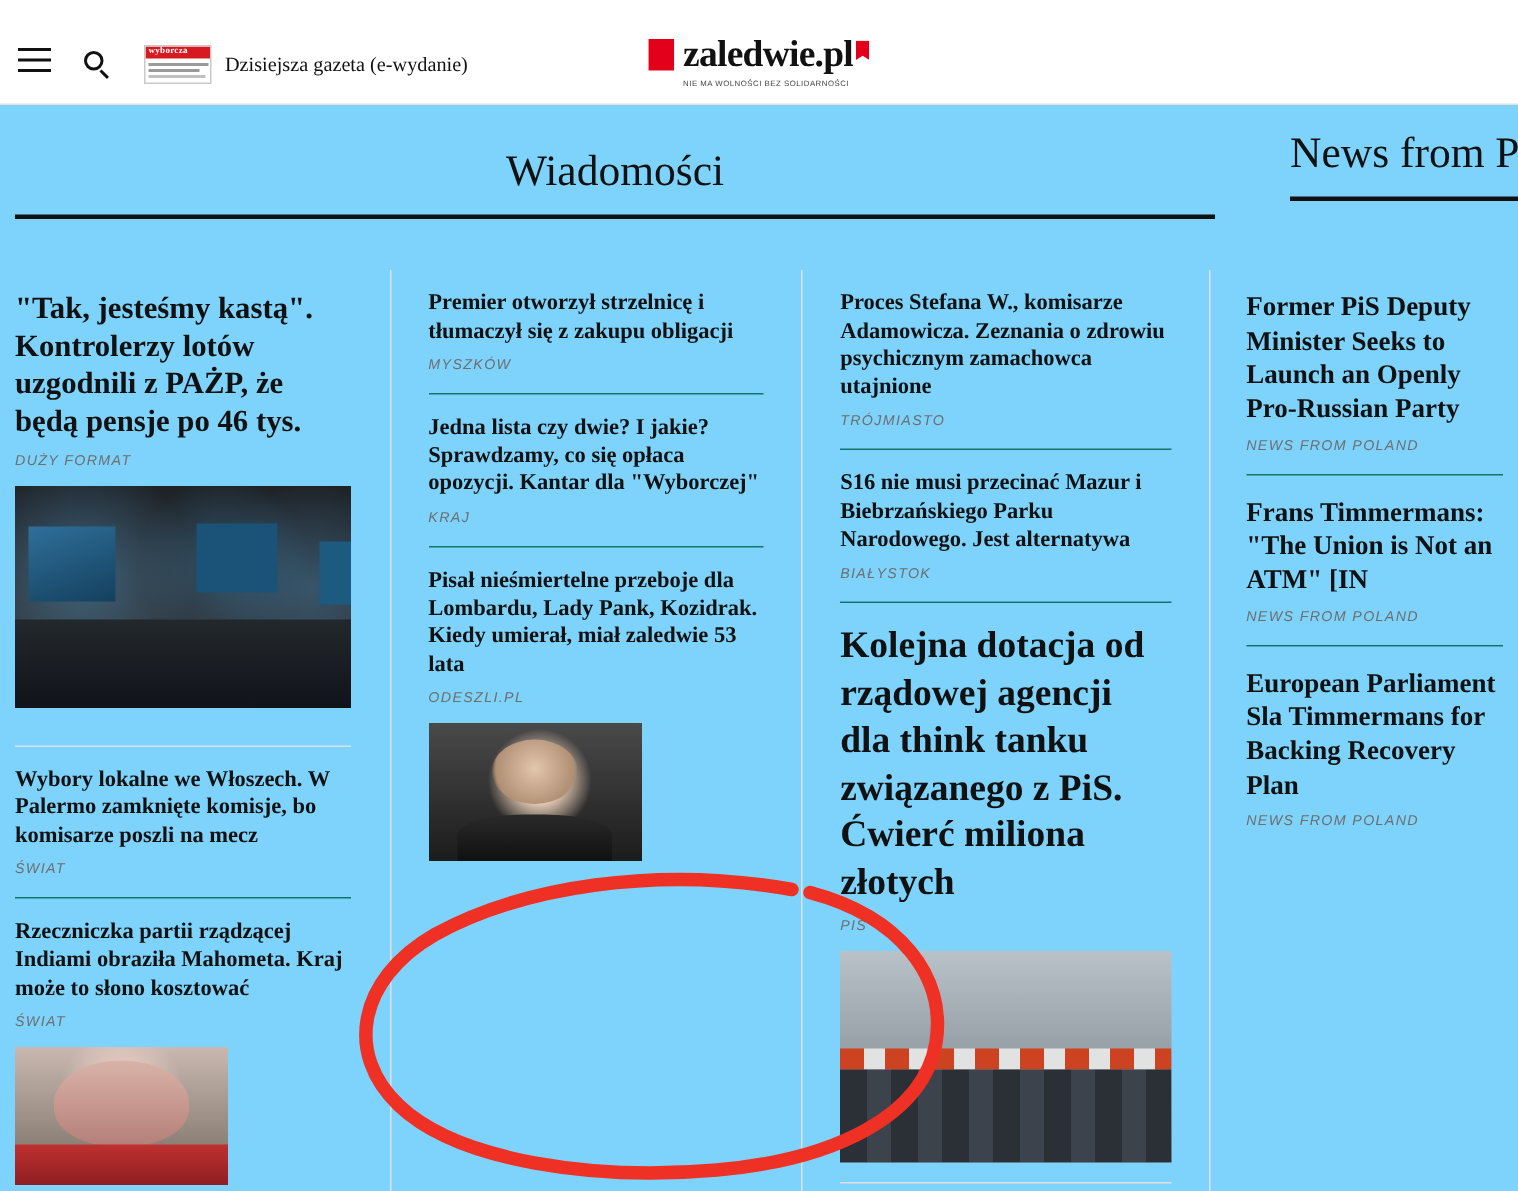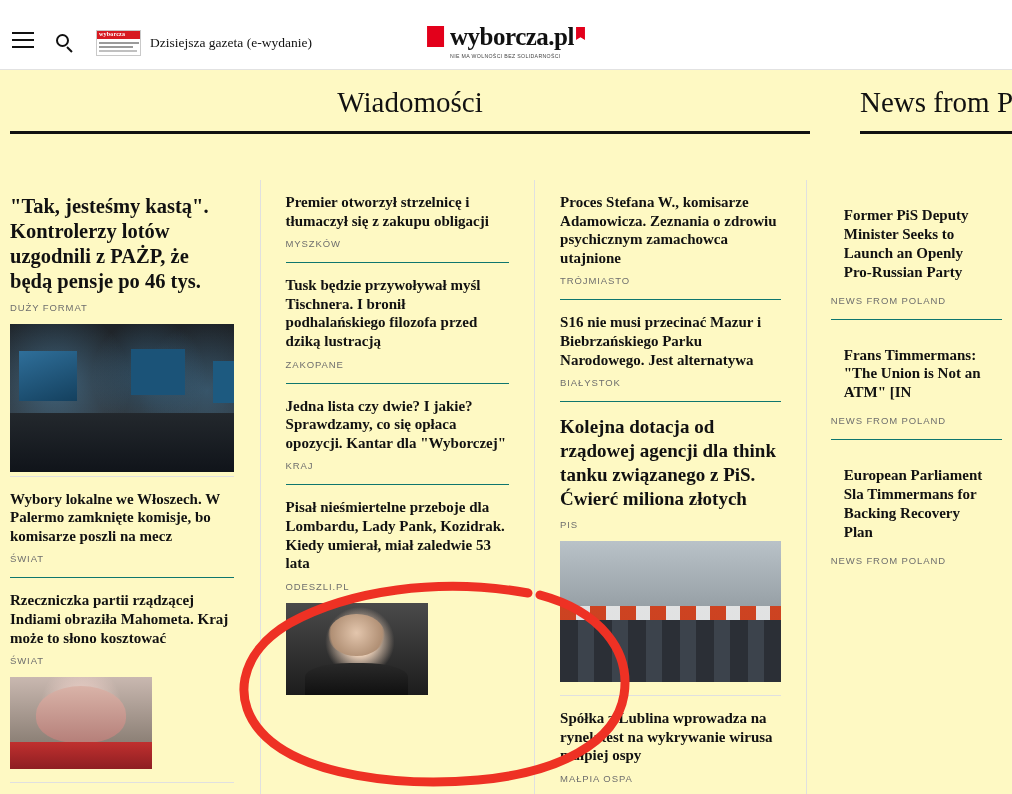--- a/index.html
+++ b/index.html
@@ -7,21 +7,21 @@
     margin: 0; padding: 0;
     width: 1012px; height: 794px;
     overflow: hidden;
     background: #ffffff;
     font-family: "Liberation Sans", sans-serif;
   }
   .page {
     position: relative;
     width: 1012px; height: 794px;
     overflow: hidden;
-    background: #fef9c3;
+    background: #7dd3fc;
   }
 
   
   .header {
     position: relative;
     height: 70px;
     border-bottom: 1px solid #e2e2e2;
     background: #fff;
   }
   .hamburger {
@@ -142,27 +142,28 @@
     cursor: pointer;
   }
   h3.art {
     font-family: "Liberation Serif", serif;
     font-size: 15px; line-height: 1.24;
     font-weight: bold; color: #111;
     margin: 0;
     cursor: pointer;
   }
   h3.art.big {
-    font-size: 19px; line-height: 1.26;
+    font-size: 25px; line-height: 1.26;
   }
   .kicker {
     font-family: "Liberation Sans", sans-serif;
     font-size: 9.5px; letter-spacing: .9px;
     color: #6e6e6e; text-transform: uppercase;
     margin-top: 8px;
+    font-style: italic;
   }
   .item {
     padding: 13px 0 13px 0;
     border-bottom: 1px solid #0f766e;
   }
   .item:first-child { padding-top: 13px; }
 
   .thumb {
     width: 100%; height: 0; padding-bottom: 66%;
     margin-top: 11px;
@@ -256,22 +257,22 @@
   .photo-ceremony::after {
     content:""; position:absolute; left:0; bottom:0;
     width:100%; height:44%;
     background: repeating-linear-gradient(90deg,
       #2b2f36 0 18px, #3c434c 18px 34px);
   }
 
   
   .col-4 h3 {
     font-family: "Liberation Serif", serif;
-    font-size: 15px; line-height: 1.26; font-weight: bold; color: #111;
-    margin: 13px;
+    font-size: 18px; line-height: 1.26; font-weight: bold; color: #111;
+    margin: 0;
   }
 
   
   .annotation {
     position: absolute;
     left: 228px; top: 575px;
     width: 420px; height: 225px;
     pointer-events: none;
     z-index: 50;
   }
@@ -297,49 +298,49 @@
         <div class="band-txt">wyborcza</div>
         <div class="l1"></div>
           <div class="l2"></div>
           <div class="l3"></div>
       </div>
       <div class="epaper-label">Dzisiejsza gazeta (e-wydanie)</div>
     </div>
     <div class="logo">
       <div class="logo-mark"></div>
       <div>
-        <div class="logo-text">wyborcza.pl</div>
+        <div class="logo-text">zaledwie.pl</div>
         <div class="logo-sub">NIE MA WOLNOŚCI BEZ SOLIDARNOŚCI</div>
       </div>
       <div class="logo-flag"></div>
     </div>
   </div>
 
   <div style="position:relative;">
-    <div style="position:absolute; left:10px; top:0; width:800px;">
+    <div style="position:absolute; left:10px; top:12px; width:800px;">
       <div class="section-title">Wiadomości</div>
       <div class="title-rule" style="margin-top:12px;"></div>
     </div>
     <div style="position:absolute; left:860px; top:0; width:160px;">
       <div class="section-title" style="text-align:left; white-space:nowrap;">News from P</div>
       <div class="title-rule" style="margin-top:12px;"></div>
     </div>
     <div style="height:110px;"></div>
   </div>
 
   <div class="content">
 
     <div class="col col-1">
       <div>
         <h2 class="lead">"Tak, jesteśmy kastą". Kontrolerzy lotów uzgodnili z PAŻP, że będą pensje po 46 tys.</h2>
         <div class="kicker">DUŻY FORMAT</div>
         <div class="thumb photo-newsroom"></div>
       </div>
 
-      <div class="item" style="border-top:1px solid #e0e0e0; margin-top:4px;">
+      <div class="item" style="border-top:1px solid #e0e0e0; margin-top:25px;">
         <h3 class="art">Wybory lokalne we Włoszech. W Palermo zamknięte komisje, bo komisarze poszli na mecz</h3>
         <div class="kicker">ŚWIAT</div>
       </div>
 
       <div class="item" style="border-bottom:none;">
         <h3 class="art">Rzeczniczka partii rządzącej Indiami obraziła Mahometa. Kraj może to słono kosztować</h3>
         <div class="kicker">ŚWIAT</div>
         <div class="thumb photo-parade" style="width:142px; padding-bottom:92px;"></div>
       </div>
 
@@ -351,24 +352,20 @@
 
     <div class="col col-2">
       <div class="col-sep" style="left:-26px;"></div>
 
       <div class="item">
         <h3 class="art">Premier otworzył strzelnicę i tłumaczył się z zakupu obligacji</h3>
         <div class="kicker">MYSZKÓW</div>
       </div>
 
 
-      <div class="item">
-        <h3 class="art">Tusk będzie przywoływał myśl Tischnera. I bronił podhalańskiego filozofa przed dziką lustracją</h3>
-        <div class="kicker">ZAKOPANE</div>
-      </div>
 
       <div class="item">
         <h3 class="art">Jedna lista czy dwie? I jakie? Sprawdzamy, co się opłaca opozycji. Kantar dla "Wyborczej"</h3>
         <div class="kicker">KRAJ</div>
       </div>
 
       <div class="item" style="border-bottom:none;">
         <h3 class="art">Pisał nieśmiertelne przeboje dla Lombardu, Lady Pank, Kozidrak. Kiedy umierał, miał zaledwie 53 lata</h3>
         <div class="kicker">ODESZLI.PL</div>
         <div class="thumb photo-portrait" style="width:142px; padding-bottom:92px;"></div>

